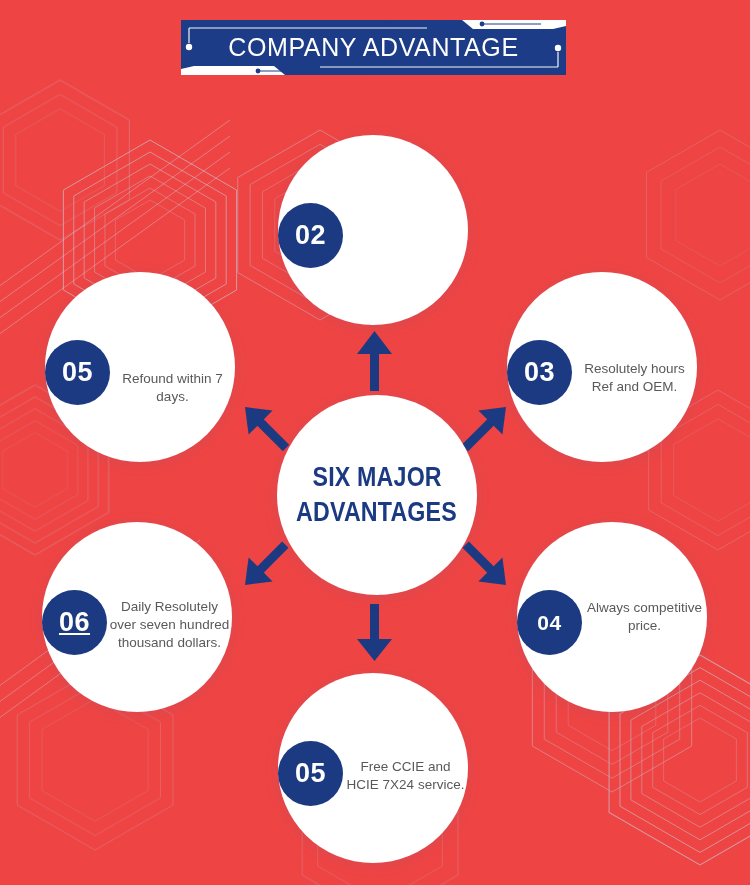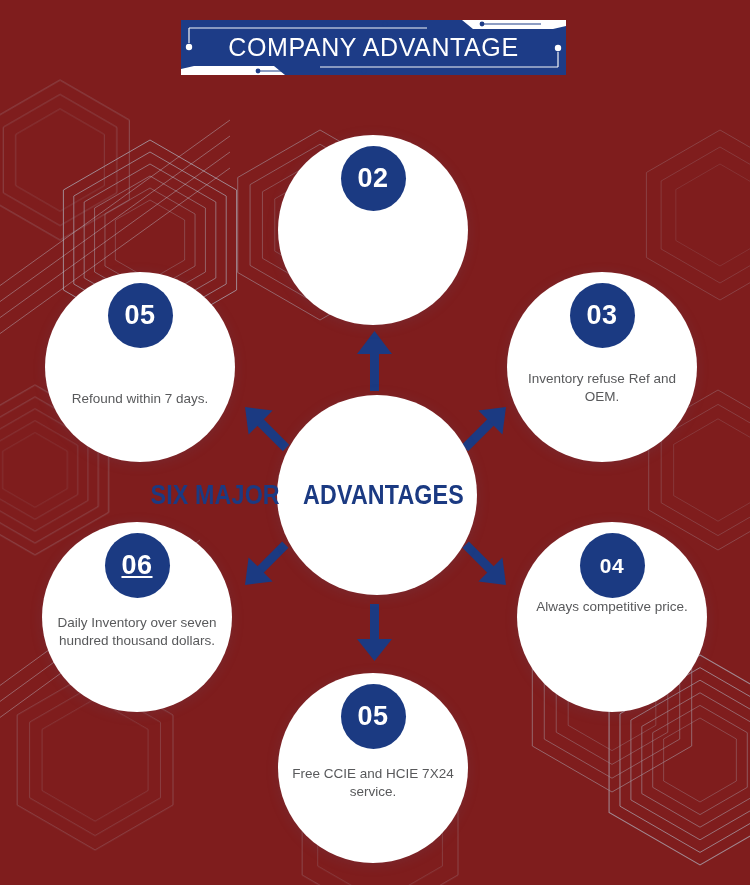--- a/index.html
+++ b/index.html
@@ -9,21 +9,21 @@
     height: 885px;
     overflow: hidden;
     background: #ffffff;
     font-family: "Liberation Sans", sans-serif;
   }
 
   #stage {
     position: relative;
     width: 750px;
     height: 885px;
-    background: #7f1d1d;
+    background: #ef4444;
     overflow: hidden;
   }
 
   
   #bg-hex {
     position: absolute;
     left: 0; top: 0;
     width: 750px; height: 885px;
     pointer-events: none;
   }
@@ -64,43 +64,43 @@
   #center-circle {
     position: absolute;
     left: 277px;
     top: 395px;
     width: 200px;
     height: 200px;
     border-radius: 50%;
     background: #ffffff;
     box-shadow: 0 2px 14px rgba(90,110,150,0.16);
     display: flex;
-    flex-direction: row;
+    flex-direction: column;
     align-items: center;
-    justify-content: flex-end;
+    justify-content: center;
   }
   .center-line {
     color: #1b3a82;
     font-size: 27px;
     font-weight: 700;
     letter-spacing: 0.2px;
     line-height: 1.28;
     white-space: nowrap;
     transform: scaleX(0.86);
     font-family: "Liberation Sans", sans-serif;
   }
 
   
   .bubble {
     position: absolute;
     border-radius: 50%;
     background: #ffffff;
     box-shadow: 0 2px 13px rgba(90,110,150,0.15);
     display: flex;
-    flex-direction: column;
+    flex-direction: row;
     align-items: center;
   }
   .badge {
     border-radius: 50%;
     background: #1b3a82;
     color: #ffffff;
     display: flex;
     align-items: center;
     justify-content: center;
     font-weight: 700;
@@ -386,31 +386,31 @@
     <div class="badge">05</div>
     <div class="bubble-text">Refound within 7 days.</div>
   </div>
 
   <div class="bubble" id="bubble-02">
     <div class="badge">02</div>
   </div>
 
   <div class="bubble" id="bubble-03">
     <div class="badge">03</div>
-    <div class="bubble-text">Inventory refuse Ref and OEM.</div>
+    <div class="bubble-text">Resolutely hours Ref and OEM.</div>
   </div>
 
   <div class="bubble" id="bubble-04">
     <div class="badge">04</div>
     <div class="bubble-text">Always competitive price.</div>
   </div>
 
   <div class="bubble" id="bubble-05">
     <div class="badge">05</div>
     <div class="bubble-text">Free CCIE and HCIE 7X24 service.</div>
   </div>
 
   <div class="bubble" id="bubble-06">
     <div class="badge">06</div>
-    <div class="bubble-text">Daily Inventory over seven hundred thousand dollars.</div>
+    <div class="bubble-text">Daily Resolutely over seven hundred thousand dollars.</div>
   </div>
 
 </div>
 
 </body></html>

